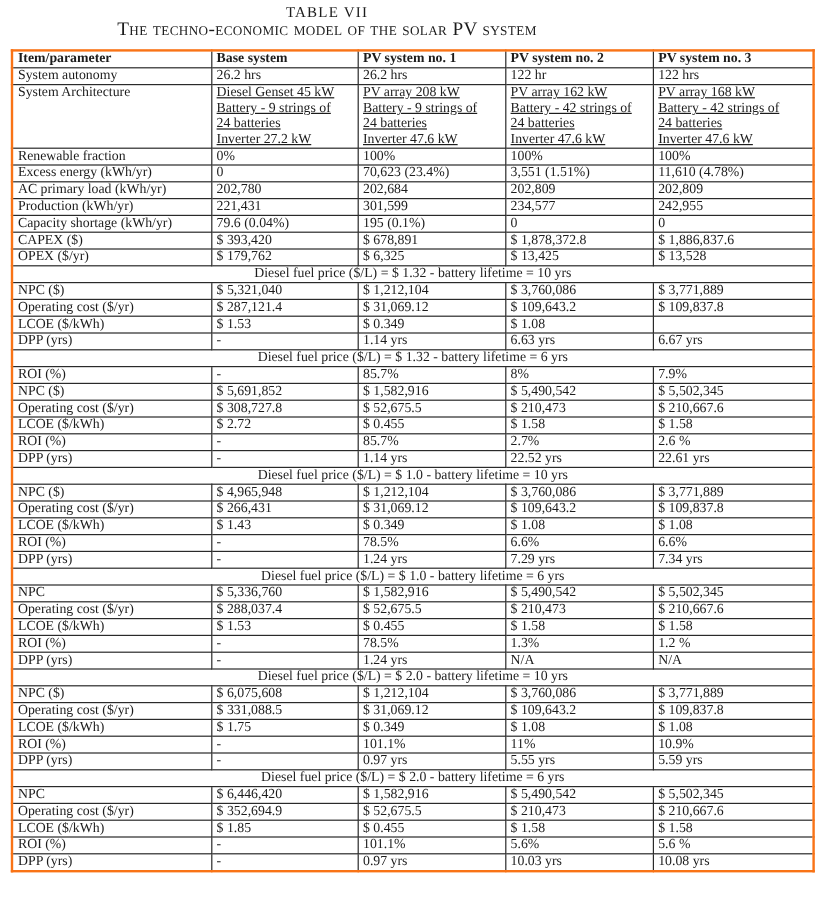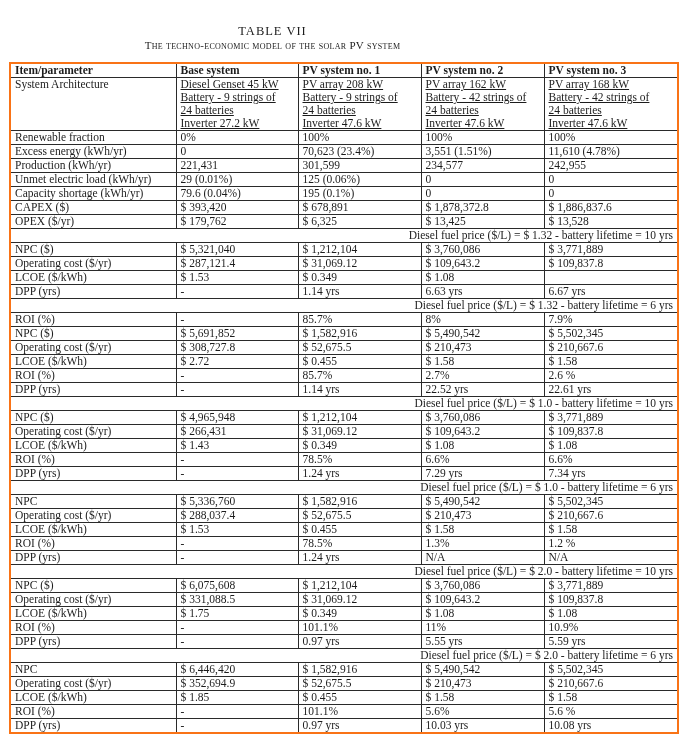--- a/index.html
+++ b/index.html
@@ -9,31 +9,31 @@
     width: 686px;
     height: 753px;
     font-family: "Liberation Serif", serif;
     color: #1c1c1c;
     overflow: hidden;
   }
   .page {
     box-sizing: border-box;
     width: 545px;
     height: 753px;
-    padding-top: 24px;
+    padding-top: 3px;
   }
   .caption { text-align: center; }
   .caption-number {
     font-size: 12.5px;
     letter-spacing: 1px;
     line-height: 14px;
   }
   .caption-title {
     font-variant: small-caps;
-    font-size: 11px;
+    font-size: 16px;
     letter-spacing: 0.3px;
     line-height: 15px;
   }
   table.paper-table {
     border-collapse: collapse;
     table-layout: fixed;
     width: 668px;
     margin: 9px 0 0 9px;
     border: 2px solid #f97316;
   }
@@ -48,21 +48,21 @@
     line-height: 13px;
     padding: 0 4px;
     vertical-align: top;
     text-align: left;
     white-space: nowrap;
     overflow: hidden;
     height: 13px;
   }
   th { font-weight: bold; }
   td.section {
-    text-align: right;
+    text-align: center;
     white-space: nowrap;
   }
   td.multiline {
     white-space: pre-line;
     text-decoration: underline;
   }
 </style>
 </head>
 <body>
 
@@ -84,20 +84,27 @@
       <tr>
         <th>Item/parameter</th>
         <th>Base system</th>
         <th>PV system no. 1</th>
         <th>PV system no. 2</th>
         <th>PV system no. 3</th>
       </tr>
     </thead>
     <tbody>
         <tr>
+          <td>System autonomy</td>
+          <td>26.2 hrs</td>
+          <td>26.2 hrs</td>
+          <td>122 hr</td>
+          <td>122 hrs</td>
+        </tr>
+        <tr>
           <td>System Architecture</td>
           <td class="multiline">Diesel Genset 45 kW
 Battery - 9 strings of
 24 batteries
 Inverter 27.2 kW</td>
           <td class="multiline">PV array 208 kW
 Battery - 9 strings of
 24 batteries
 Inverter 47.6 kW</td>
           <td class="multiline">PV array 162 kW
@@ -117,34 +124,34 @@
           <td>100%</td>
         </tr>
         <tr>
           <td>Excess energy (kWh/yr)</td>
           <td>0</td>
           <td>70,623 (23.4%)</td>
           <td>3,551 (1.51%)</td>
           <td>11,610 (4.78%)</td>
         </tr>
         <tr>
+          <td>AC primary load (kWh/yr)</td>
+          <td>202,780</td>
+          <td>202,684</td>
+          <td>202,809</td>
+          <td>202,809</td>
+        </tr>
+        <tr>
           <td>Production (kWh/yr)</td>
           <td>221,431</td>
           <td>301,599</td>
           <td>234,577</td>
           <td>242,955</td>
         </tr>
         <tr>
-          <td>Unmet electric load (kWh/yr)</td>
-          <td>29 (0.01%)</td>
-          <td>125 (0.06%)</td>
-          <td>0</td>
-          <td>0</td>
-        </tr>
-        <tr>
           <td>Capacity shortage (kWh/yr)</td>
           <td>79.6 (0.04%)</td>
           <td>195 (0.1%)</td>
           <td>0</td>
           <td>0</td>
         </tr>
         <tr>
           <td>CAPEX ($)</td>
           <td>$ 393,420</td>
           <td>$ 678,891</td>

